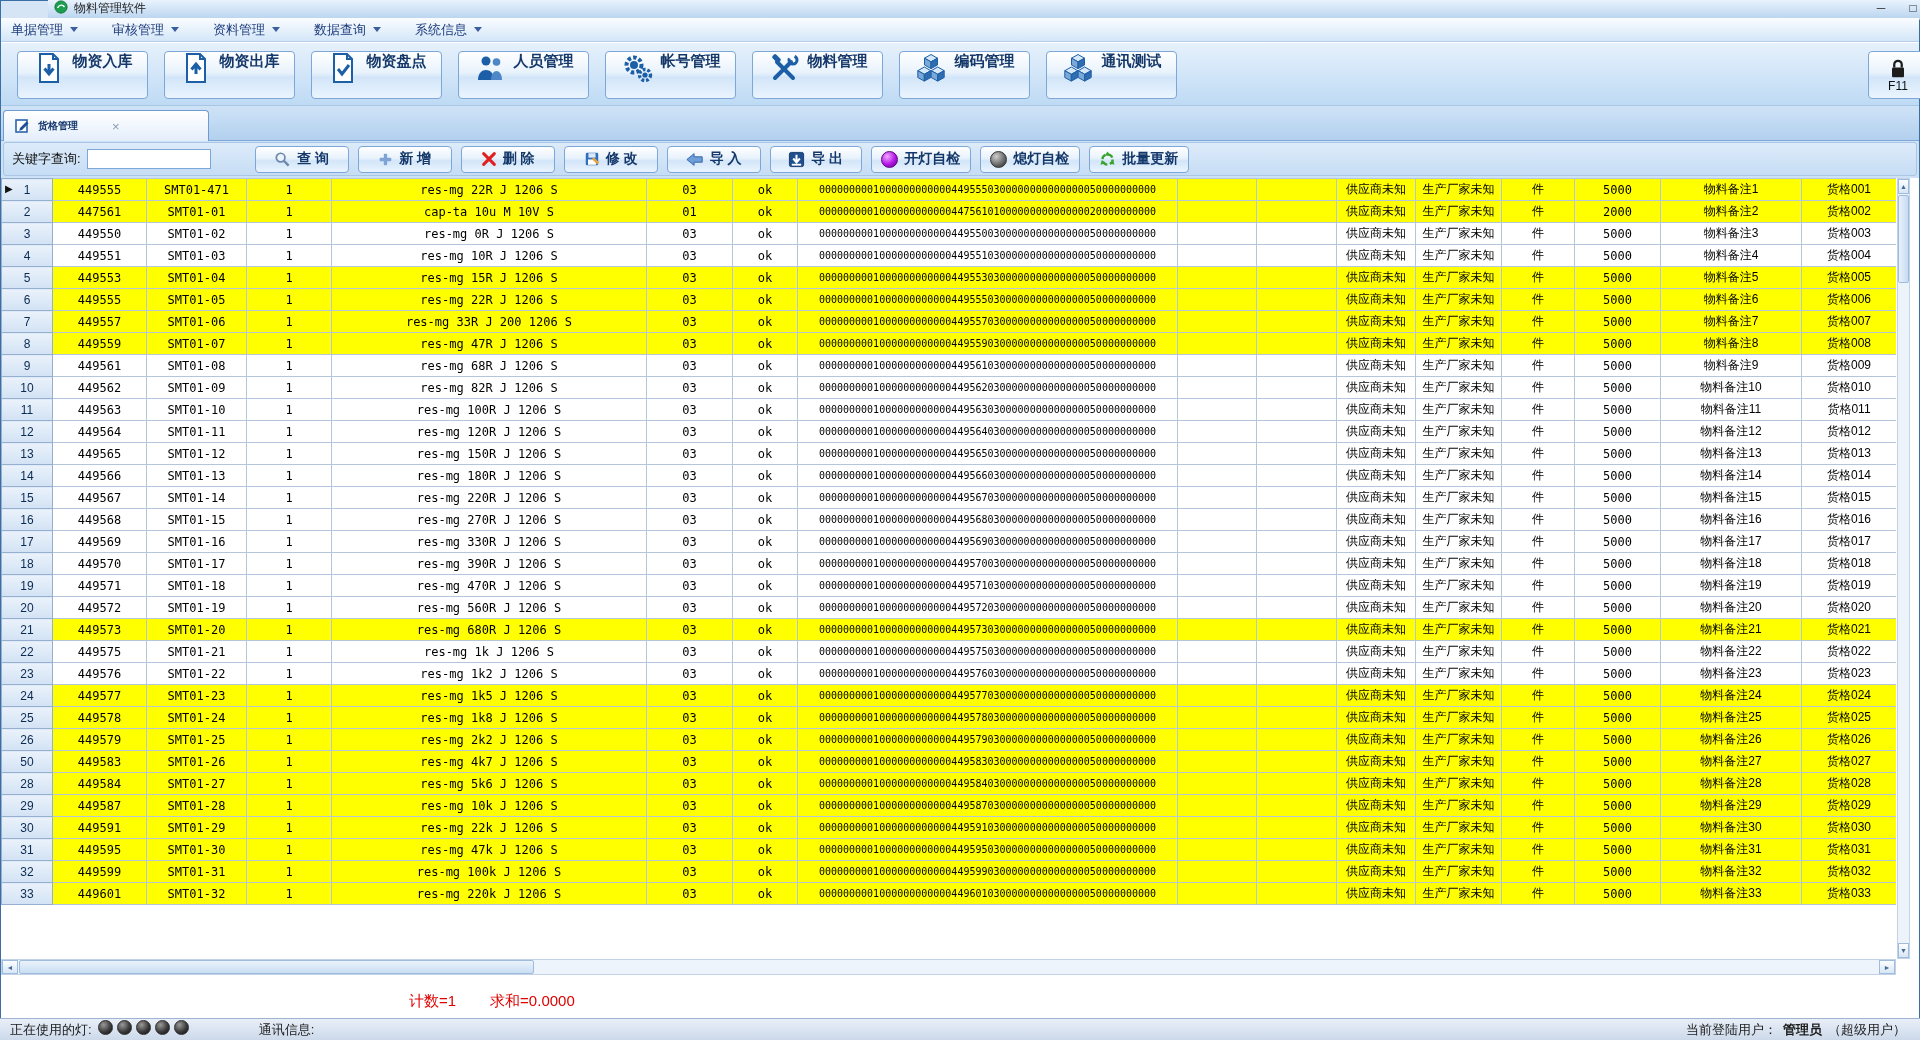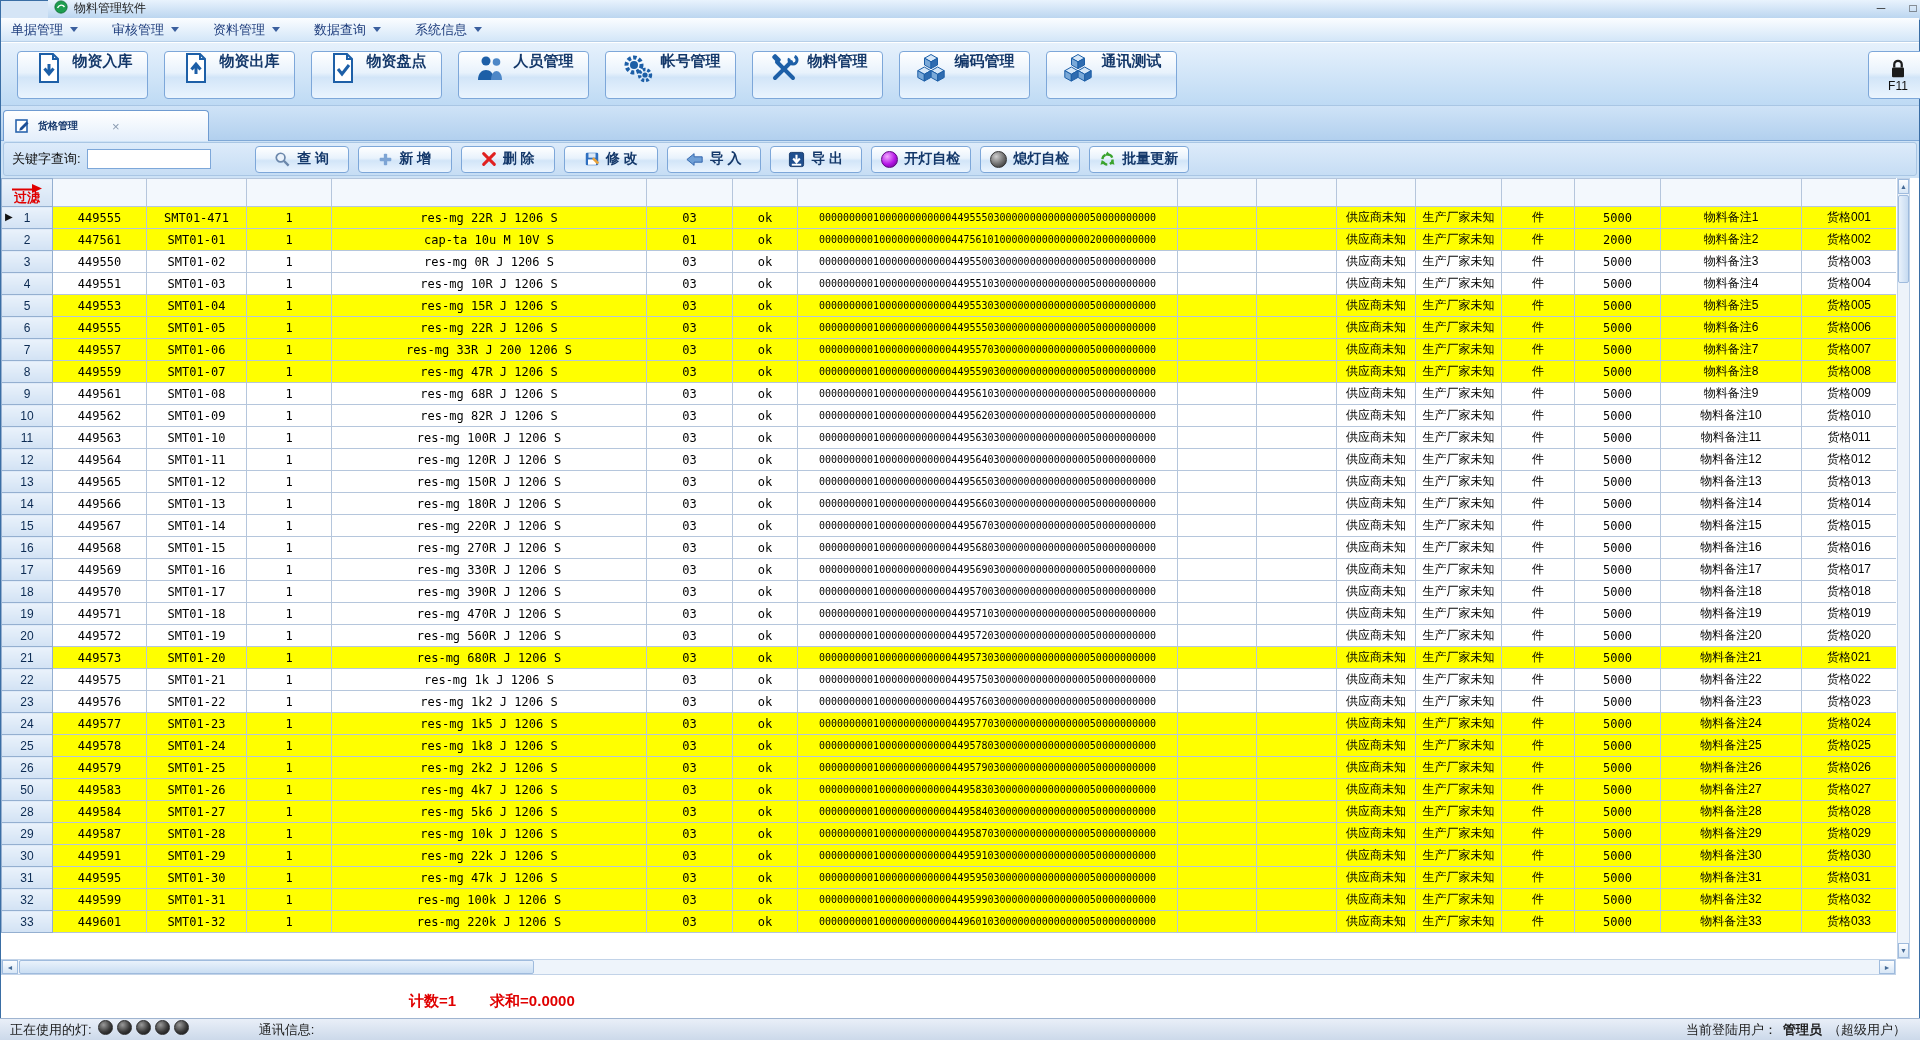--- a/index.html
+++ b/index.html
@@ -72,21 +72,21 @@
   
   .vscroll{position:absolute;left:1896px;top:0;width:13px;height:781px;background:#edf3fa;border:1px solid #c2d3e8;}
   .vscroll .btn{width:11px;height:15px;background:linear-gradient(#fdfeff,#d7e6f6);border:1px solid #9fbbdd;font-size:7px;color:#456a96;display:flex;align-items:center;justify-content:center;}
   .vscroll .btn.bottom{position:absolute;bottom:0;}
   .vscroll .thumb{position:absolute;top:16px;left:0;width:11px;height:88px;background:linear-gradient(90deg,#e8f1fb,#c7dbf1);border:1px solid #9fbbdd;border-radius:2px;}
   .hscroll{position:absolute;left:0;top:781px;width:1895px;height:16px;background:#eef4fb;border:1px solid #c2d3e8;}
   .hscroll .btn{position:absolute;top:0;width:16px;height:14px;background:linear-gradient(#fdfeff,#d7e6f6);border:1px solid #9fbbdd;font-size:7px;color:#456a96;display:flex;align-items:center;justify-content:center;}
   .hscroll .btn.right{right:0;}
   .hscroll .thumb{position:absolute;left:17px;top:0;width:515px;height:14px;background:linear-gradient(#eaf2fb,#cadef3);border:1px solid #9fbbdd;border-radius:2px;}
   
-  .summary{position:absolute;left:408px;top:814px;display:flex;gap:34px;font-size:15px;font-weight:bold;color:#e00000;}
+  .summary{position:absolute;left:408px;top:814px;display:flex;gap:34px;font-size:15px;font-weight:normal;color:#e00000;}
   
   .statusbar{position:absolute;left:0;top:1018px;width:1920px;height:22px;
     background:linear-gradient(#e9eff8,#ccd9ea);border-top:1px solid #9fb4d0;display:flex;align-items:center;padding:0 10px;gap:6px;}
   .statusbar .stext{font-size:13px;color:#1c1c1c;}
   .lamp{width:15px;height:15px;border-radius:50%;background:radial-gradient(circle at 35% 30%, #9a9a9a, #3c3c3c 55%, #0a0a0a);border:1px solid #2c2c2c;display:inline-block;margin-right:4px;}
   .commlabel{margin-left:60px;}
   .userarea{margin-left:auto;display:flex;gap:6px;font-size:13px;color:#1c1c1c;padding-right:4px;}
   .userarea .uname{font-weight:bold;}
 </style>
 </head>
@@ -309,46 +309,20 @@
           <col style="width:79px">
           <col style="width:80px">
           <col style="width:79px">
           <col style="width:86px">
           <col style="width:73px">
           <col style="width:86px">
           <col style="width:141px">
           <col style="width:95px">
         </colgroup>
         <tbody>
-          <tr class="flt">
-            <td class="self">
-              <div class="fwrap">
-                <svg width="32" height="10" viewBox="0 0 32 10">
-                  <line x1="1" y1="6.5" x2="23" y2="6.5" stroke="#e00000" stroke-width="2"></line>
-                  <polygon points="21,1 31,5.5 21,10" fill="#e00000"></polygon>
-                </svg>
-                <span>过滤</span>
-              </div>
-            </td>
-            <td class="fcell"></td>
-            <td class="fcell"></td>
-            <td class="fcell"></td>
-            <td class="fcell"></td>
-            <td class="fcell"></td>
-            <td class="fcell"></td>
-            <td class="fcell"></td>
-            <td class="fcell"></td>
-            <td class="fcell"></td>
-            <td class="fcell"></td>
-            <td class="fcell"></td>
-            <td class="fcell"></td>
-            <td class="fcell"></td>
-            <td class="fcell"></td>
-            <td class="fcell"></td>
-          </tr>
           <tr class="row hl">
             <td class="sel"><span class="cur">▶</span>1</td>
             <td class="lat">449555</td>
             <td class="lat">SMT01-471</td>
             <td class="lat">1</td>
             <td class="lat">res-mg 22R J 1206 S</td>
             <td class="lat">03</td>
             <td class="lat">ok</td>
             <td class="qr lat">00000000010000000000004495550300000000000000050000000000</td>
             <td class=""></td>

